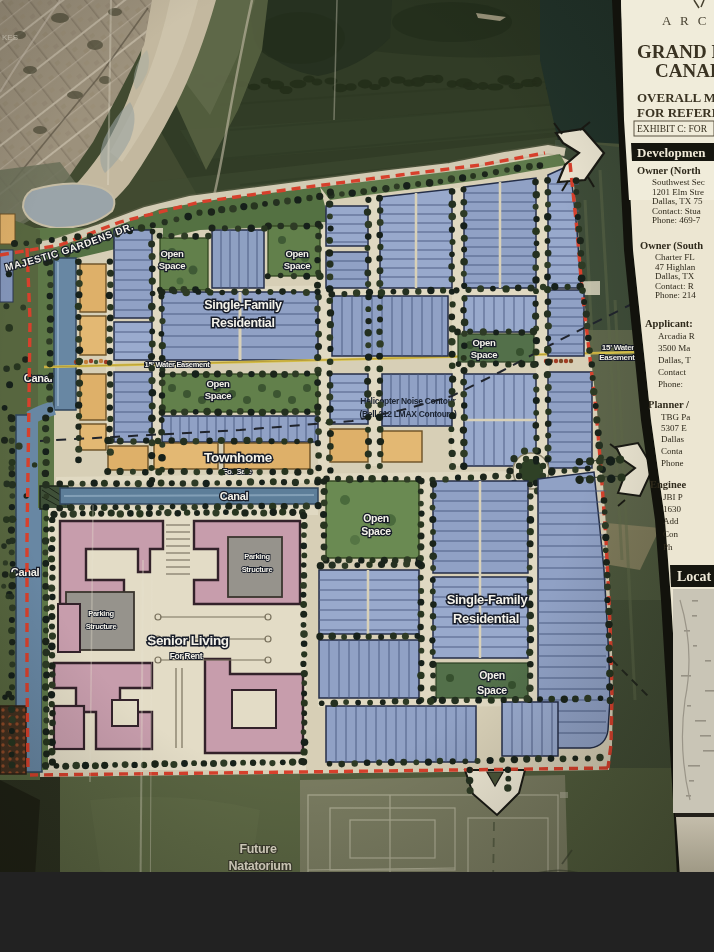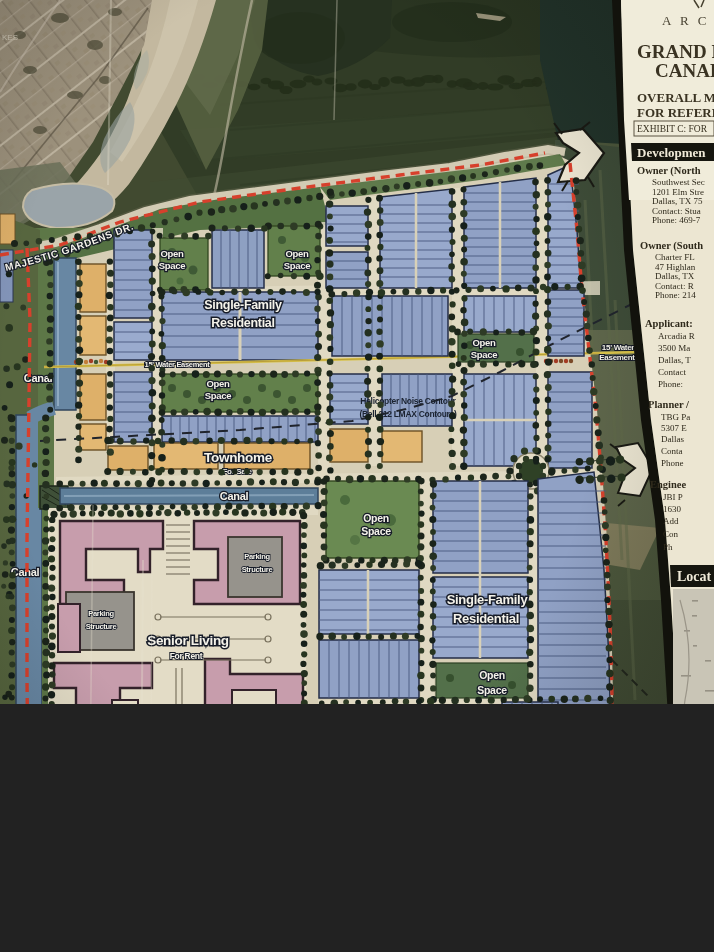--- a/index.html
+++ b/index.html
@@ -1,14 +1,14 @@
 <!DOCTYPE html>
 <html><head><meta charset="utf-8"><style>
 html,body{margin:0;padding:0;background:#222;}
-#wrap{width:714px;height:704px;overflow:hidden;position:relative;font-family:"Liberation Sans",sans-serif;}
+#wrap{width:714px;height:872px;overflow:hidden;position:relative;font-family:"Liberation Sans",sans-serif;}
 </style></head><body>
 <div id="wrap">
 <svg width="714" height="952" viewBox="0 0 714 952">
 <defs>
 <pattern id="plat" width="22" height="38" patternUnits="userSpaceOnUse" patternTransform="rotate(-38)">
 <rect width="22" height="38" fill="#9c917c"></rect>
 <rect x="0" y="0" width="22" height="2" fill="#bcb29e"></rect>
 <rect x="0" y="2" width="1.5" height="36" fill="#887d6a"></rect>
 <rect x="4" y="7" width="5" height="4" fill="#93876f" opacity="0.45"></rect>
 <rect x="12" y="15" width="5" height="4" fill="#93876f" opacity="0.4"></rect>

